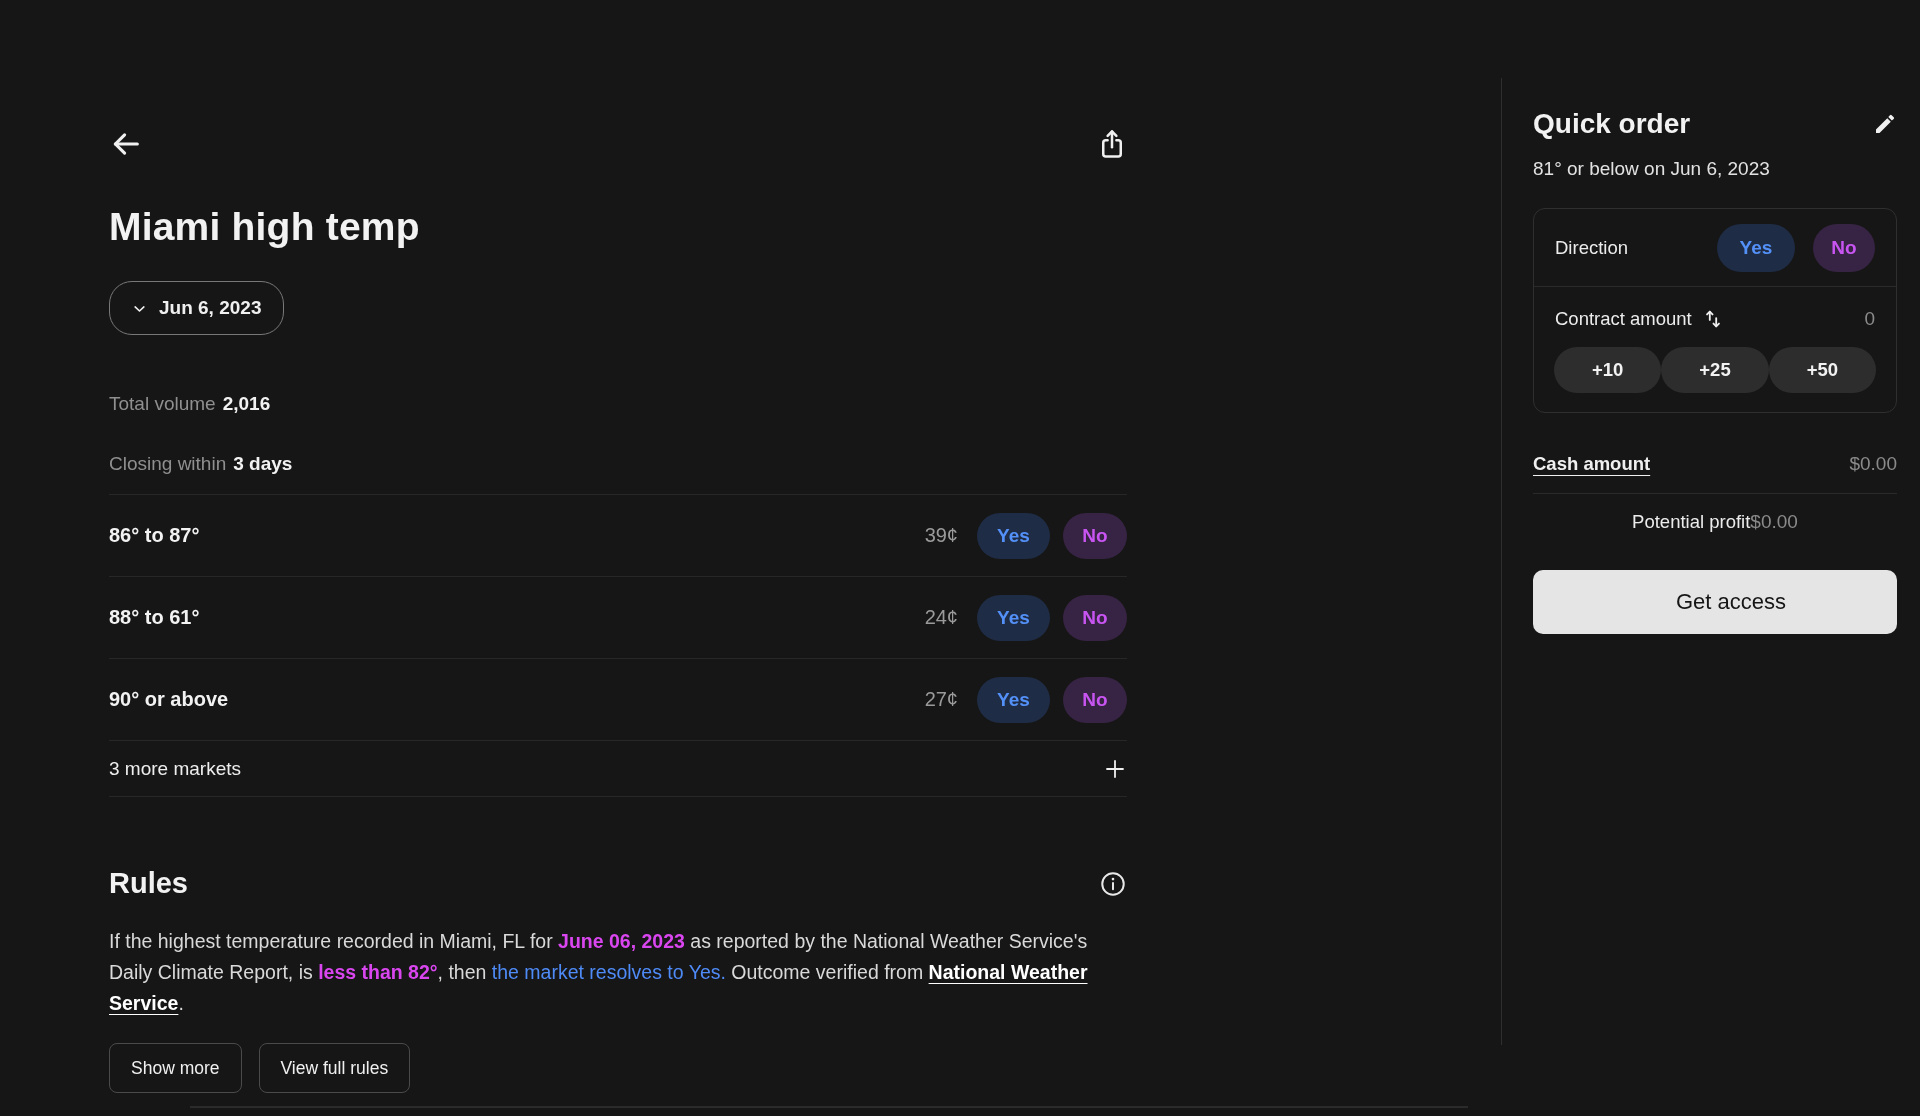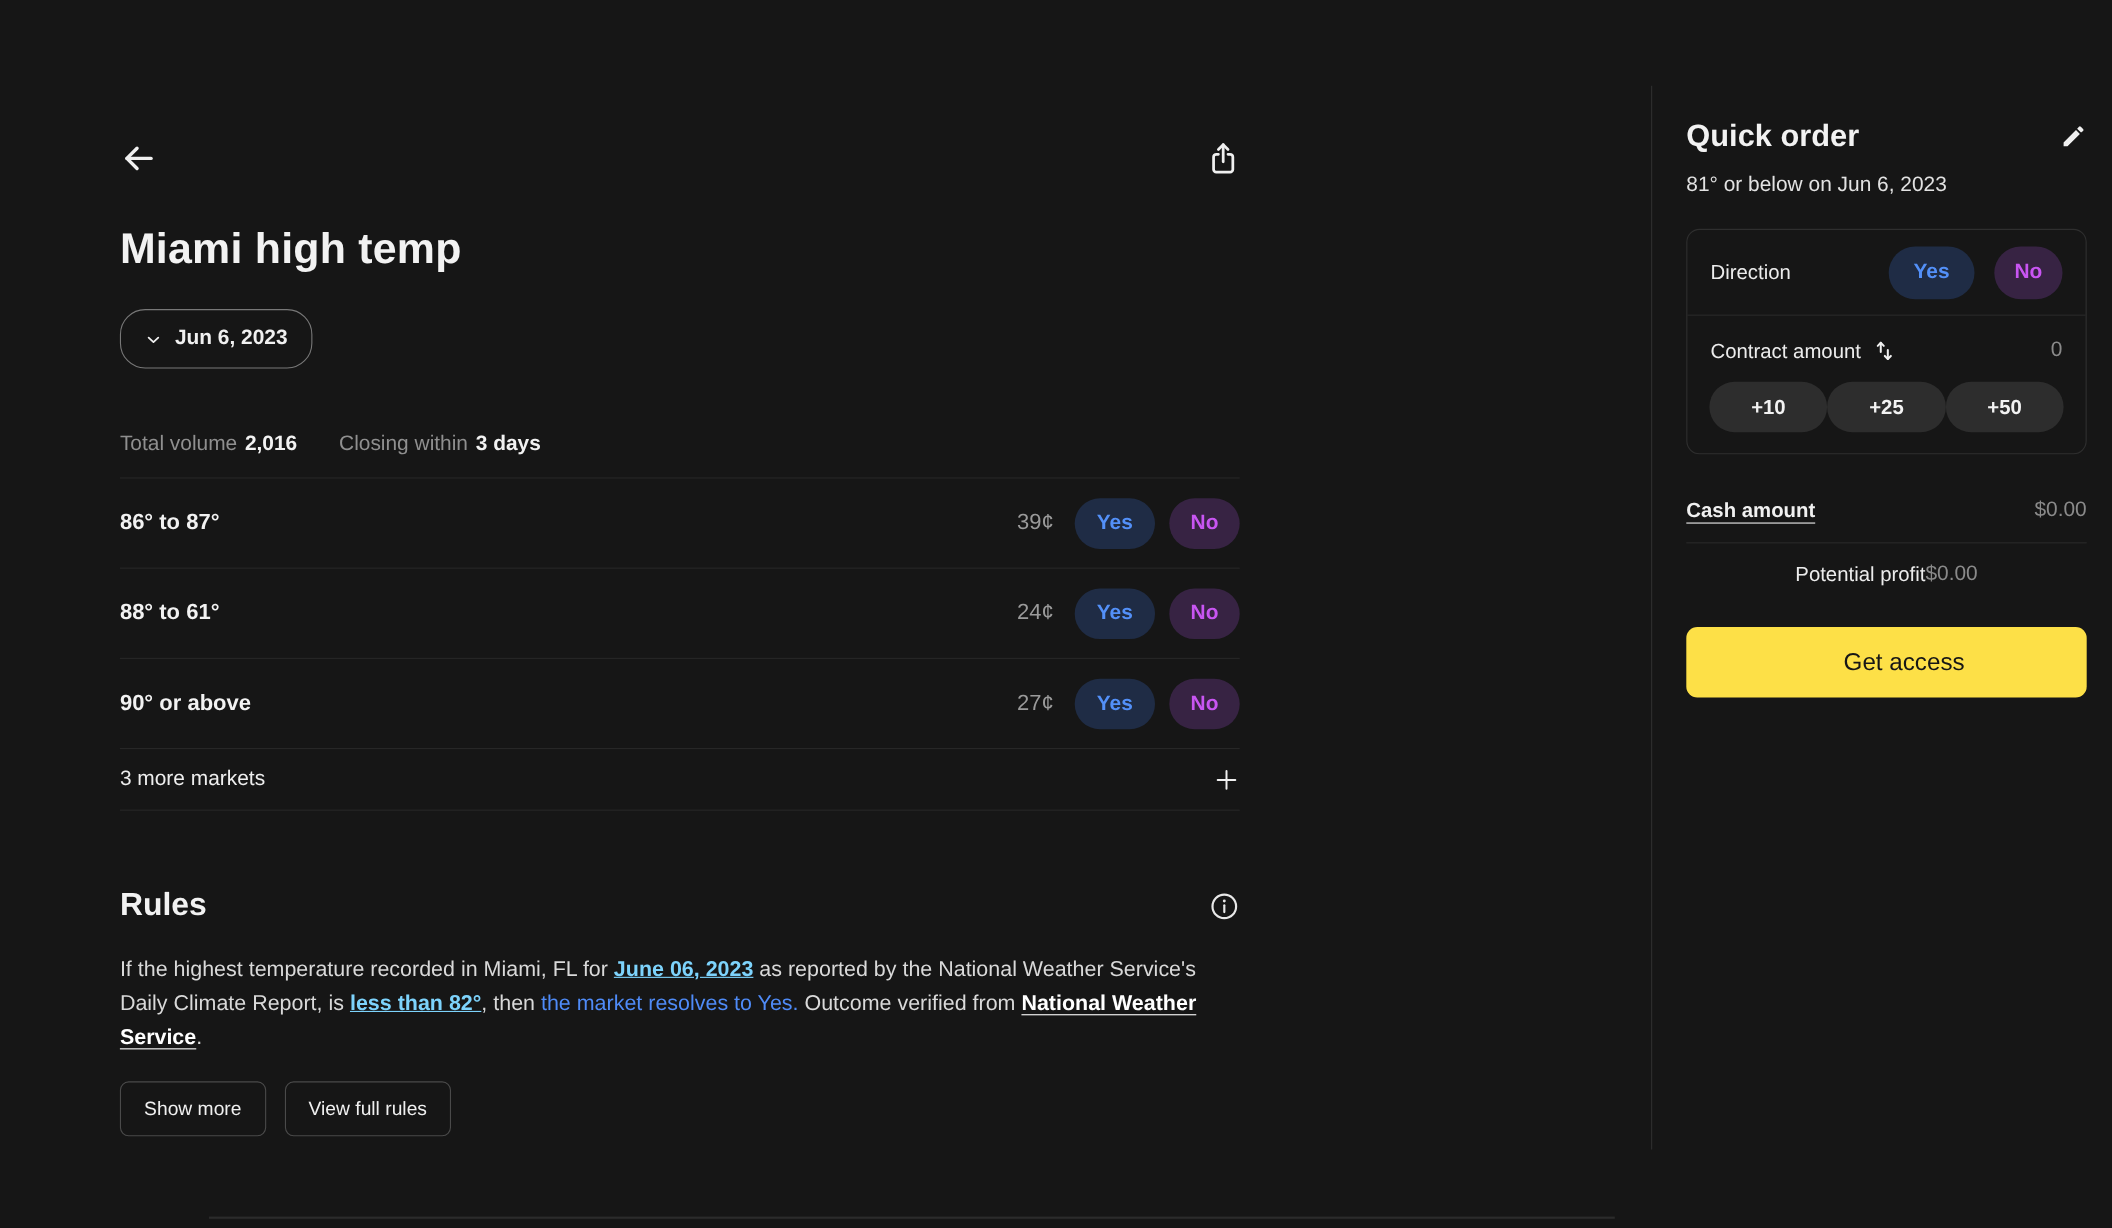--- a/index.html
+++ b/index.html
@@ -20,21 +20,21 @@
 
   .page-title { margin-top:42px; font-size:39px; font-weight:700; letter-spacing:0.2px; color:#f2f2f2; }
 
   .date-pill {
     margin-top:32px; display:inline-flex; align-items:center; gap:12px;
     height:54px; padding:0 22px; border:1px solid #787878; border-radius:23px;
     background:transparent; color:#f0f0f0; font-size:19px; font-weight:600; cursor:pointer;
     font-family:"Liberation Sans", sans-serif;
   }
 
-  .stats { margin-top:58px; display:flex; gap:38px; font-size:19px; }
+  .stats { margin-top:58px; display:flex; gap:38px; font-size:19px;flex-direction:column; }
   .stats .muted { color:#8f8f8f; }
   .stats b { color:#f2f2f2; font-weight:700; margin-left:7px; }
 
   .markets { margin-top:19px; border-top:1px solid #272727; }
   .market-row {
     height:82px; display:flex; align-items:center; justify-content:space-between;
     border-bottom:1px solid #272727;
   }
   .market-label { font-size:20px; font-weight:700; color:#f2f2f2; }
   .market-right { display:flex; align-items:center; }
@@ -50,21 +50,21 @@
   .more-row {
     height:56px; display:flex; align-items:center; justify-content:space-between;
     border-bottom:1px solid #272727; cursor:pointer;
   }
   .more-label { font-size:19px; color:#eeeeee; }
 
   .rules-head { margin-top:70px; display:flex; align-items:center; justify-content:space-between; }
   .rules-title { font-size:29px; font-weight:700; color:#f2f2f2; }
 
   .rules-text { margin-top:26px; font-size:19.5px; line-height:31px; color:#d9d9d9; max-width:1018px; }
-  .rules-text b { color:#7dd3fc; font-weight:700;text-decoration:underline; }
+  .rules-text b { color:#d946ef; font-weight:700; }
   .rules-text a.resolve-link { color:#4f8bf7; text-decoration:none; cursor:pointer; }
   .rules-text a.source-link { color:#ffffff; font-weight:700; text-decoration:underline; text-underline-offset:4px; cursor:pointer; }
 
   .rules-buttons { margin-top:24px; display:flex; gap:17px; }
   .ghost-btn {
     height:50px; padding:0 21px; background:transparent; border:1px solid #4a4a4a;
     border-radius:8px; color:#f0f0f0; font-size:17.5px; cursor:pointer;
     font-family:"Liberation Sans", sans-serif;
   }
 
@@ -98,21 +98,21 @@
     font-size:18.5px; font-weight:600; cursor:pointer; font-family:"Liberation Sans", sans-serif;
   }
 
   .cash-row { margin-top:40px; padding-bottom:18px; display:flex; align-items:center; justify-content:space-between; border-bottom:1px solid #2a2a2a; }
   .cash-label { font-size:18.5px; font-weight:700; color:#f0f0f0; text-decoration:underline; text-underline-offset:5px; cursor:pointer; }
   .money { font-size:19px; color:#8a8a8a; }
   .profit-row { padding-top:17px; display:flex; align-items:center; justify-content:center; }
   .profit-label { font-size:18.5px; color:#ececec; }
 
   .cta-btn {
-    margin-top:37px; width:100%; height:64px; background:#fde047; color:#161616;
+    margin-top:37px; width:100%; height:64px; background:#e5e5e5; color:#161616;
     border:none; border-radius:10px; font-size:22px; font-weight:500; cursor:pointer;
     font-family:"Liberation Sans", sans-serif;
     padding-left:32px;
   }
 </style>
 </head>
 <body>
 
 <div class="main">
 

